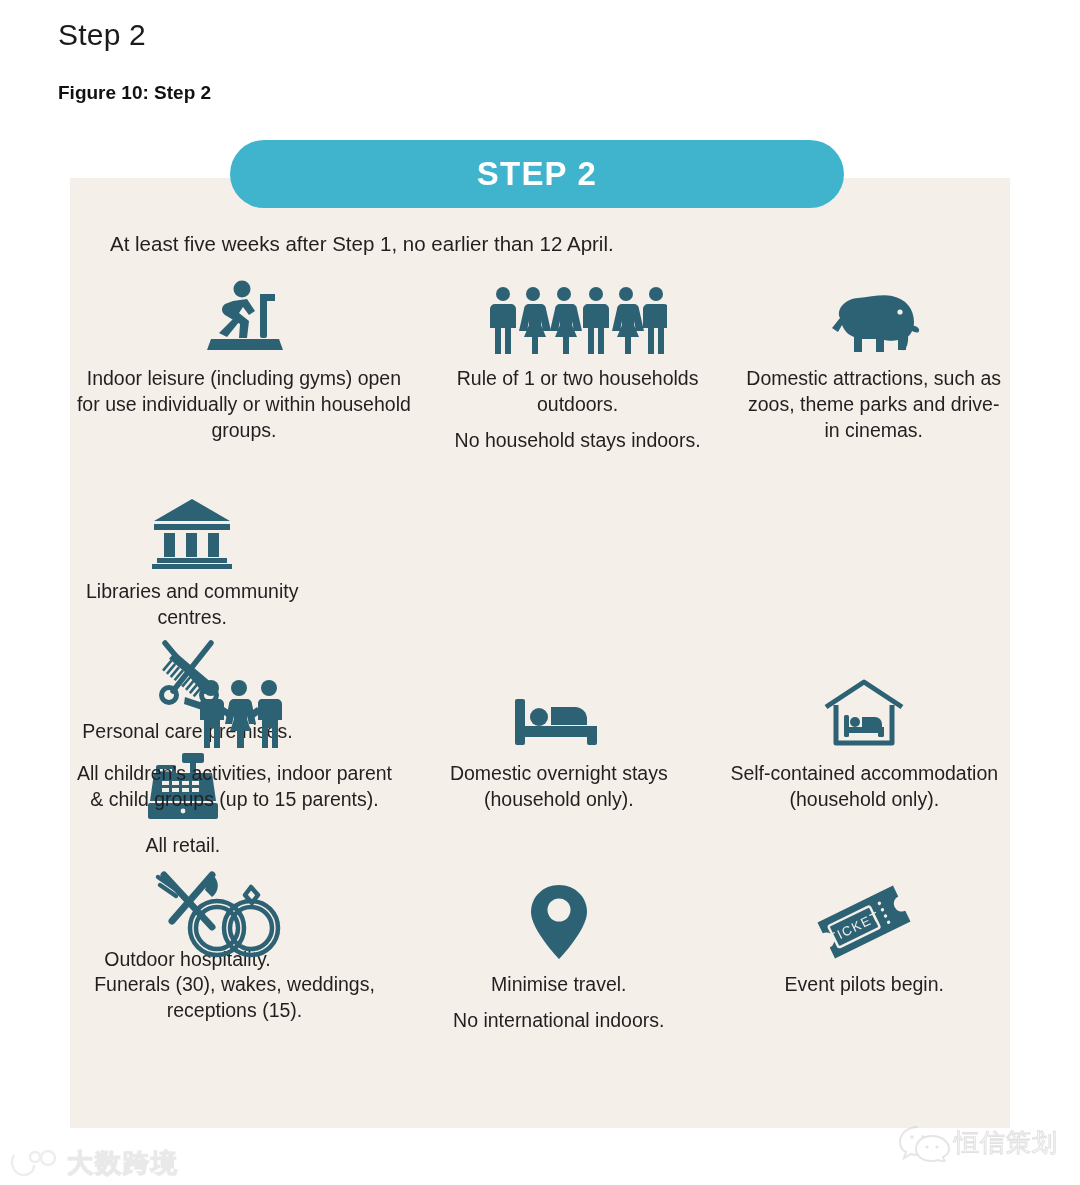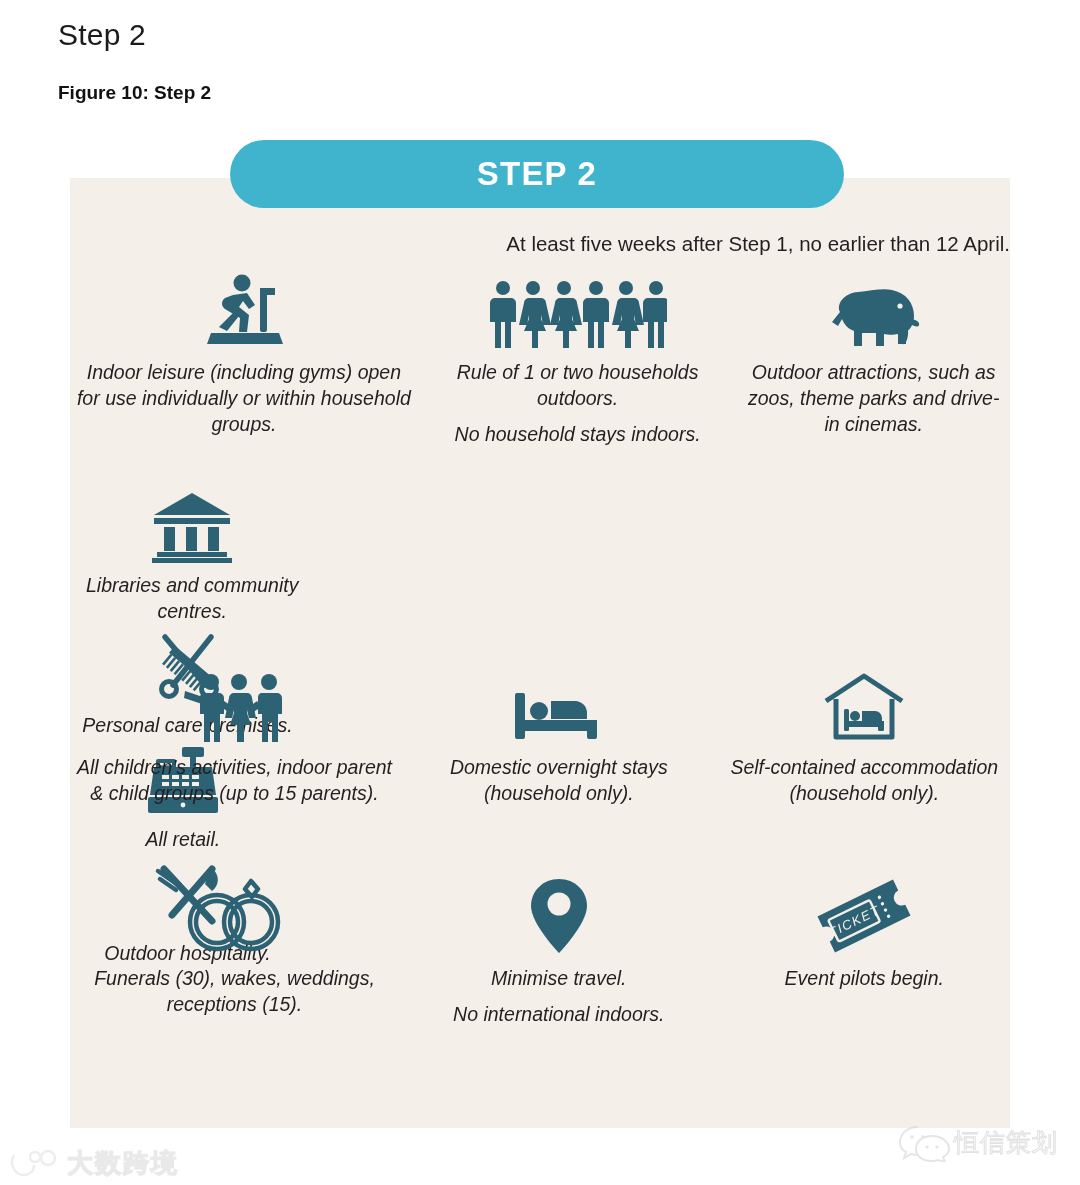--- a/index.html
+++ b/index.html
@@ -29,24 +29,24 @@
     width:614px;height:68px;
     background:#3fb4cc;
     border-radius:34px;
     display:flex;align-items:center;justify-content:center;
   }
   .banner-text{
     color:#ffffff;font-size:33px;font-weight:bold;letter-spacing:1.2px;
   }
   .subtitle{
     position:absolute;left:70px;top:232px;width:940px;
-    text-align:right;font-size:20.5px;color:#231f20;
-  }
-
-  .grid{position:absolute;left:70px;top:270px;width:940px;font-style:italic;}
+    text-align:left;font-size:20.5px;color:#231f20;padding-left:40px;
+  }
+
+  .grid{position:absolute;left:70px;top:276px;width:940px;}
   .row{display:flex;width:100%;}
   .cell{
     display:flex;flex-direction:column;align-items:center;
     box-sizing:border-box;padding:0 6px;
   }
   .icon-wrap{
     display:flex;align-items:flex-end;justify-content:center;
     width:100%;
   }
   .cap{
@@ -155,21 +155,21 @@
       <div class="icon-wrap">
         <svg width="96" height="66" viewBox="0 0 96 66">
           <g fill="#2d6275">
             <path d="M14 28 C10 20 18 9 32 8 C44 7 56 4 66 6 C80 9 88 19 88 32 C88 40 84 46 80 48 L80 60 L72 60 L72 50 C68 51 62 51 58 50 L58 62 L50 62 L50 49 L36 49 L36 62 L28 62 L28 47 C22 45 18 40 16 35 L12 42 L6 38 Z"></path>
             <path d="M78 34 C82 40 84 50 80 58 C79 61 75 61 75 58 C77 50 76 42 74 37 Z"></path>
             <path d="M84 40 C88 42 92 44 93 41 C94 38 90 36 86 35 Z"></path>
             <circle cx="74" cy="22" r="2.6" fill="#f4efe9"></circle>
           </g>
         </svg>
       </div>
-      <div class="cap">Outdoor attractions, such as zoos, theme parks and drive-in cinemas.</div>
+      <div class="cap">Domestic attractions, such as zoos, theme parks and drive-in cinemas.</div>
     </div>
   </div>
 
   <div class="row row2">
     <div class="cell" style="width:26%">
       <div class="icon-wrap">
         <svg width="80" height="72" viewBox="0 0 80 72">
           <g fill="#2d6275">
             <path d="M40 2 L78 24 L2 24 Z"></path>
             <rect x="2" y="27" width="76" height="6"></rect>

